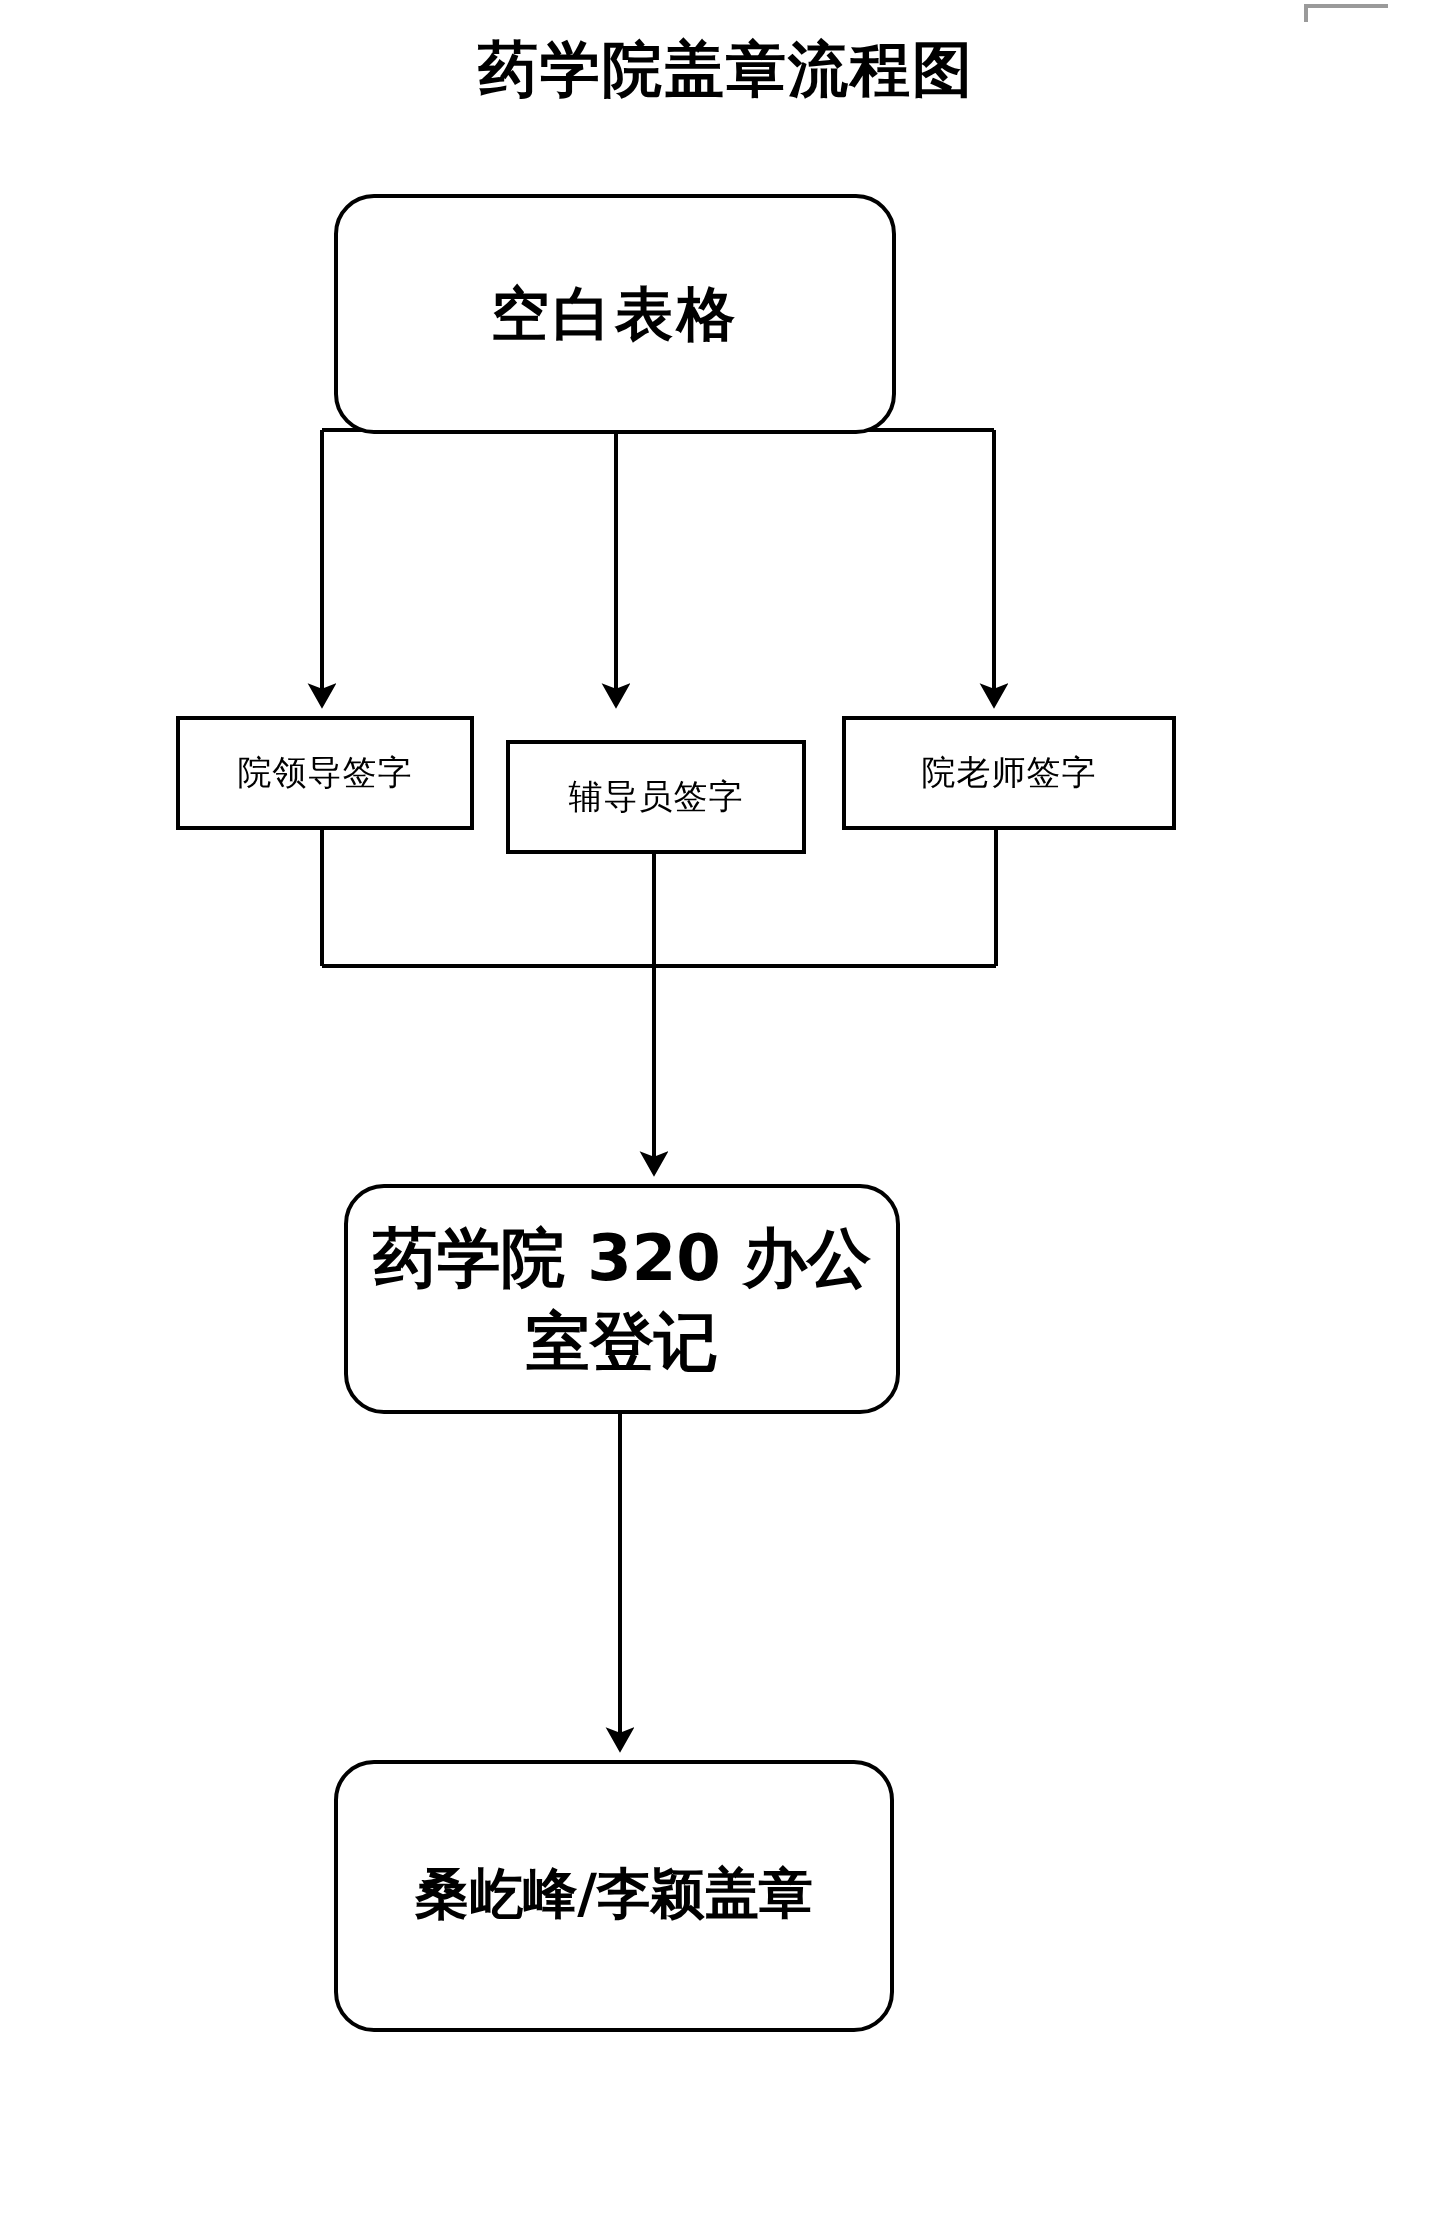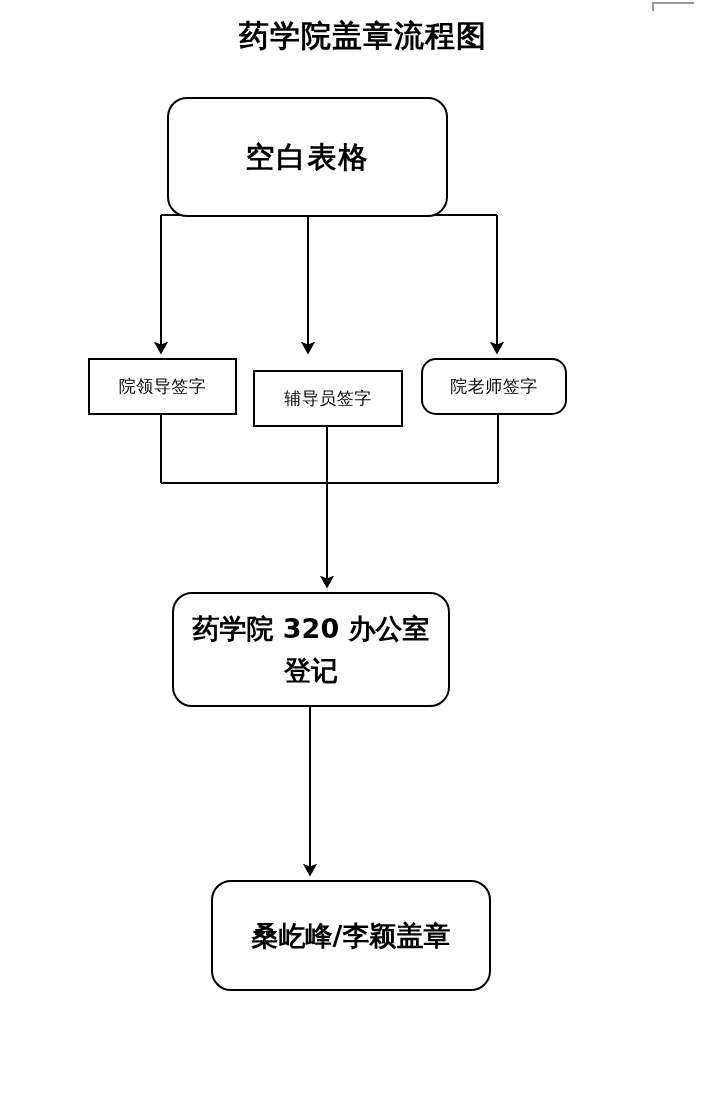--- a/index.html
+++ b/index.html
@@ -93,48 +93,46 @@
   #node-counselor-sign {
     left: 253px;
     top: 358px;
     width: 150px;
     height: 57px;
     margin-top: 12px;
   }
   #node-teacher-sign {
     left: 421px;
     top: 358px;
-    width: 146px;
+    width: 167px;
     height: 57px;
-    border-radius: 15px;
   }
 
   
   #node-office-register {
     left: 172px;
     top: 592px;
     width: 278px;
     height: 115px;
   }
   #node-office-register .node-label {
     font-family: "DejaVu Sans", "Liberation Sans", sans-serif;
     font-weight: bold;
-    font-size: 27px;
+    font-size: 32px;
     line-height: 42px;
     letter-spacing: 0px;
     text-align: center;
   }
 
   
   #node-seal {
     left: 167px;
     top: 880px;
     width: 280px;
-    height: 111px;
-    margin-left: 44px;
+    height: 136px;
   }
   #node-seal .node-label {
     font-family: "DejaVu Sans", "Liberation Sans", sans-serif;
     font-weight: bold;
     font-size: 27px;
     line-height: 42px;
     letter-spacing: 0px;
   }
 
   

